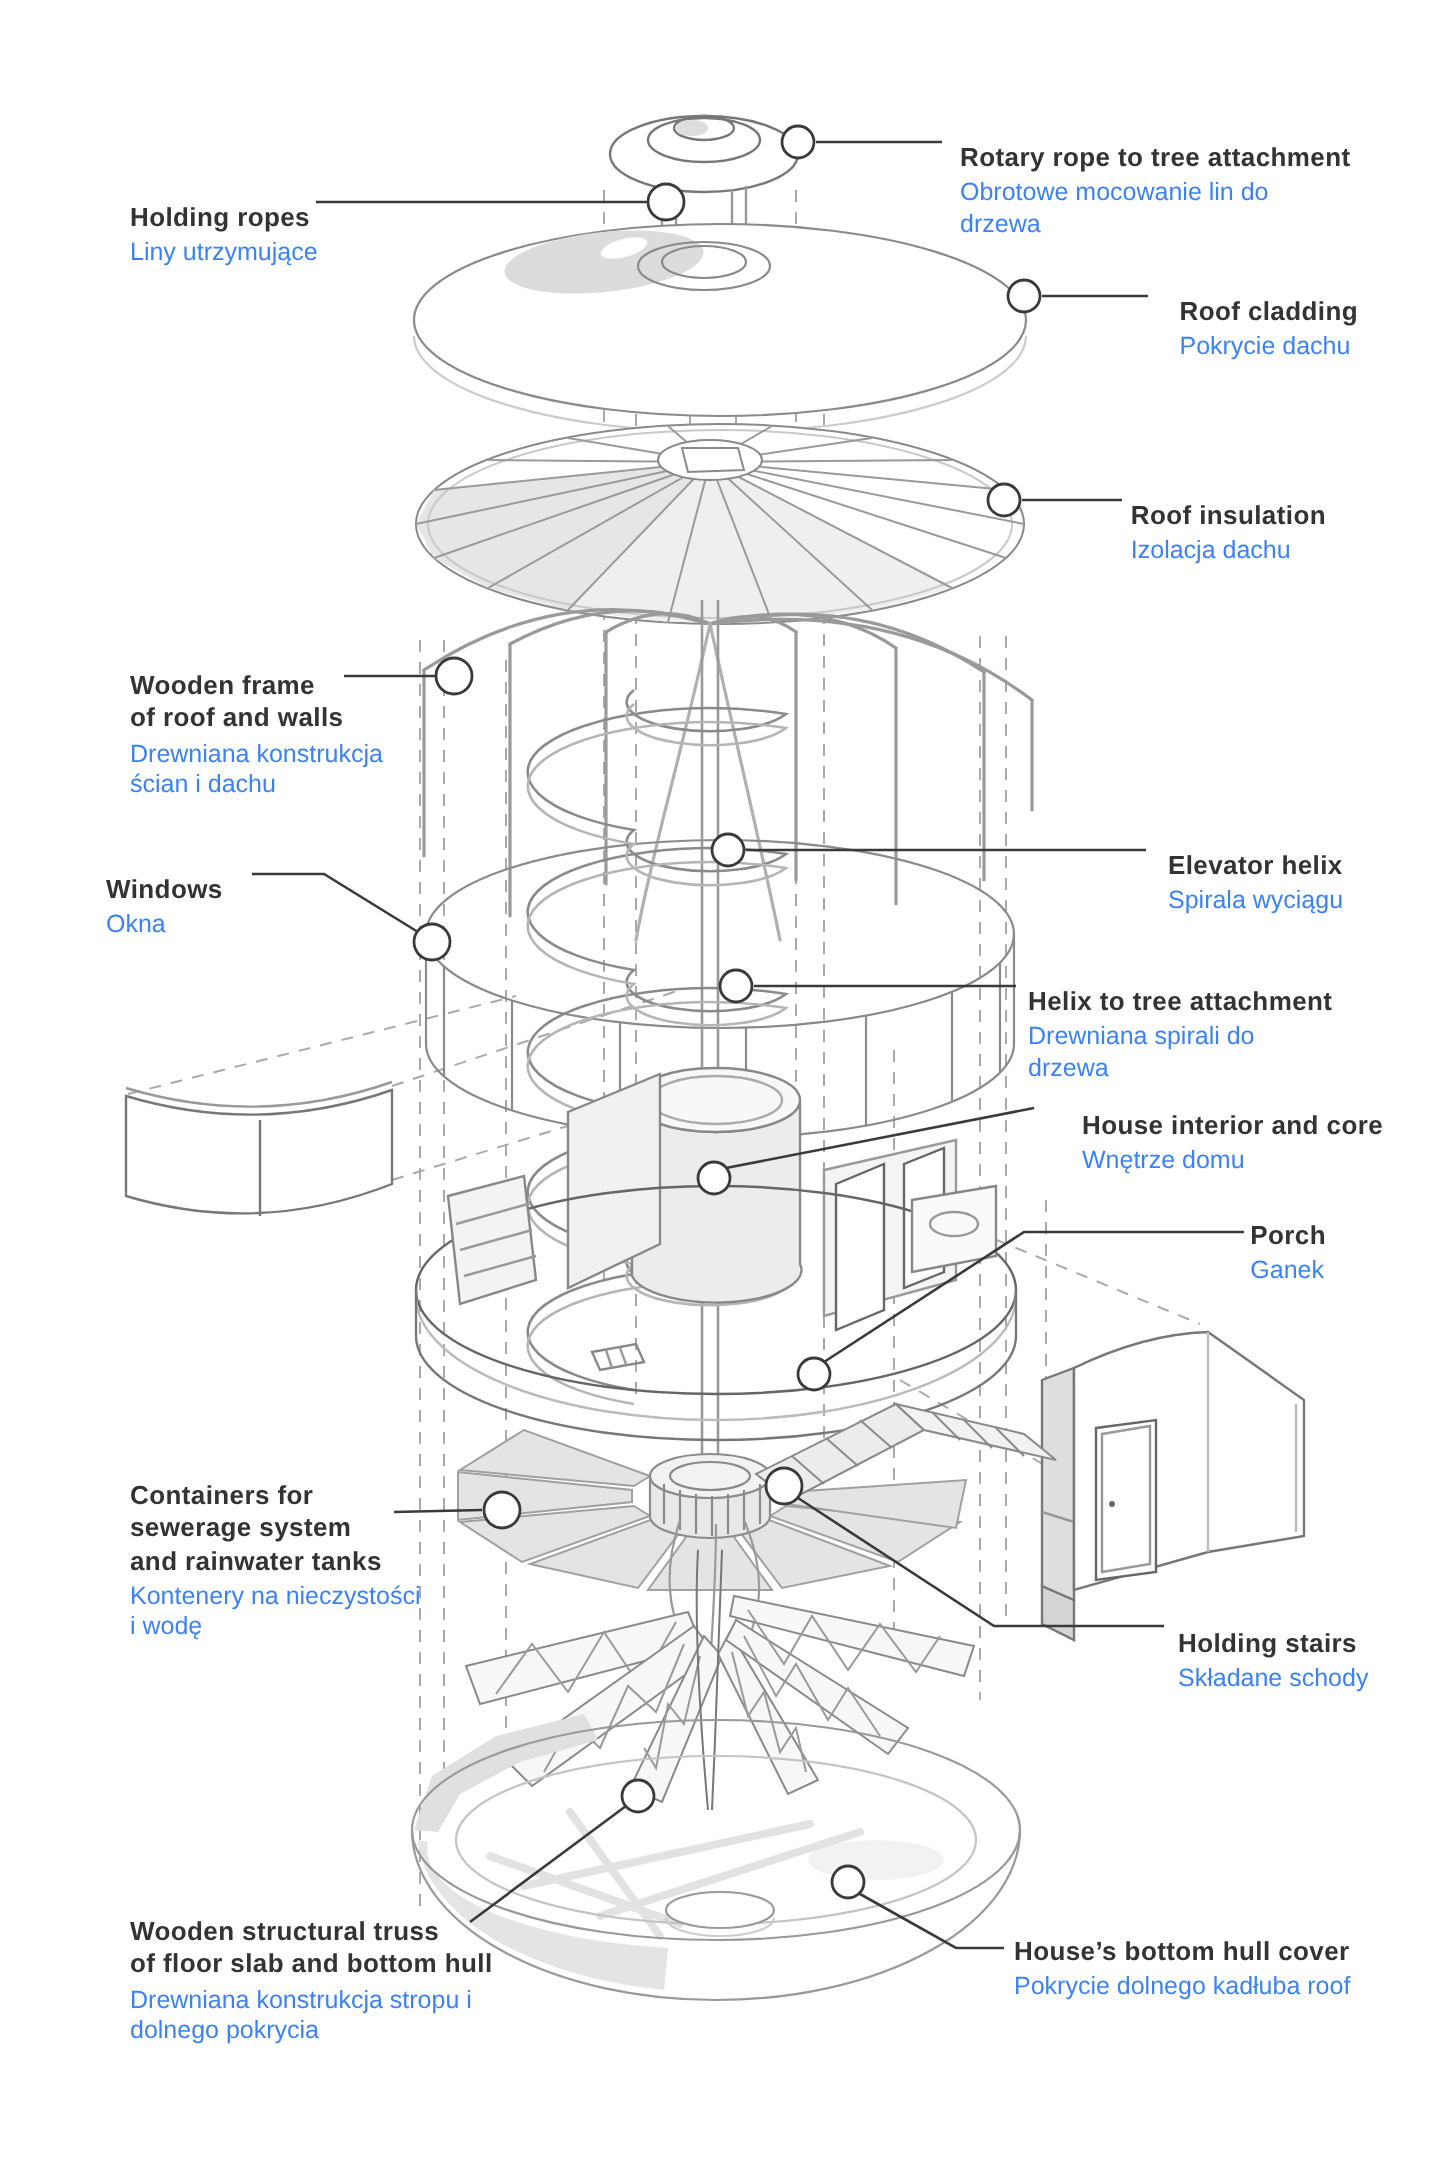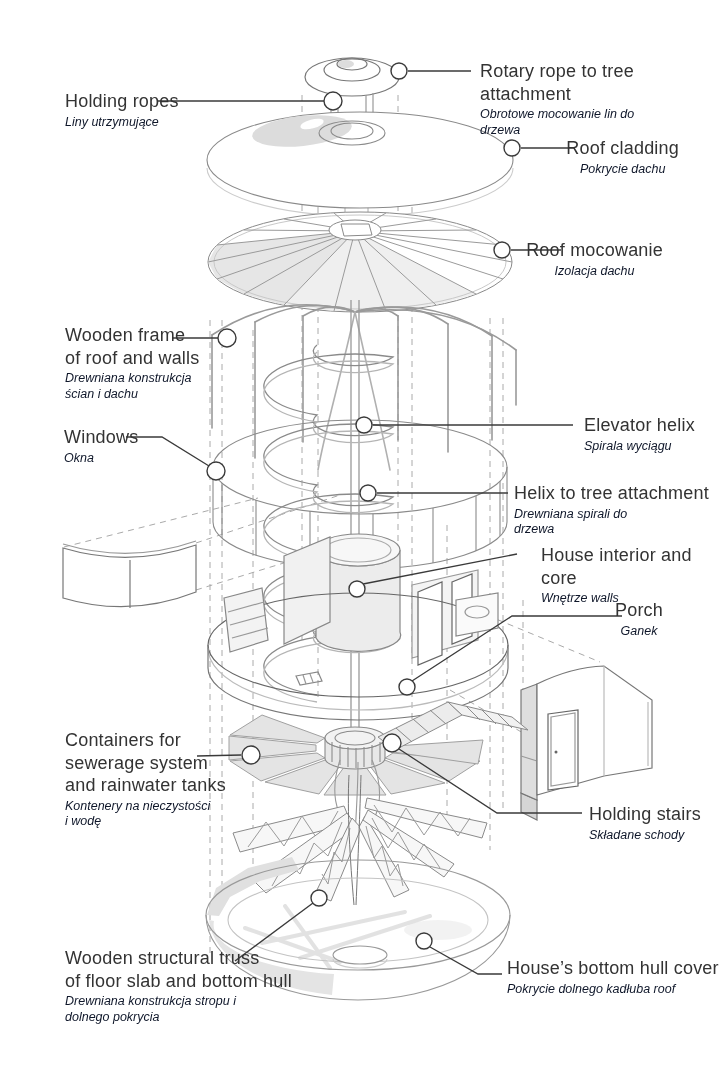--- a/index.html
+++ b/index.html
@@ -1,24 +1,24 @@
 <!DOCTYPE html>
 <html><head>
 <meta charset="utf-8">
 <style>
   html,body{margin:0;padding:0;background:#ffffff;}
   .canvas{position:relative;width:720px;height:1080px;background:#fff;overflow:hidden;
           font-family:"Liberation Sans",sans-serif;}
   .art{position:absolute;left:0;top:0;}
   .label{position:absolute;pointer-events:none;}
-  .label .en{font-size:18px;font-weight:400;color:#333;line-height:1.25;
-             letter-spacing:.2px;white-space:pre-line;}
-  .label .pl{font-size:12.5px;font-style:italic;color:#0f172a;line-height:1.25;
+  .label .en{font-size:13px;font-weight:700;color:#333;line-height:1.25;
+             letter-spacing:.2px;white-space:pre-line;margin-top:11px;}
+  .label .pl{font-size:12.5px;color:#3b82f6;line-height:1.25;
              margin-top:2px;white-space:pre-line;}
-  .ra{text-align:center;}
+  .ra{text-align:left;}
 </style>
 </head>
 <body>
 
 <div class="canvas">
 
 <svg class="art" width="720" height="1080" viewBox="0 0 720 1080">
 
   <g stroke="#aaaaaa" stroke-width="1" stroke-dasharray="6 5" fill="none">
     <line x1="302" y1="95" x2="302" y2="640"></line>
@@ -288,21 +288,21 @@
 <div class="label" style="left:65px;top:324px">
   <div class="en">Wooden frame
 of roof and walls</div>
   <div class="pl">Drewniana konstrukcja
 ścian i dachu</div>
 </div>
 <div class="label" style="left:65px;top:90px">
   <div class="en">Holding ropes</div>
   <div class="pl">Liny utrzymujące</div>
 </div>
-<div class="label" style="left:64px;top:426px">
+<div class="label" style="left:53px;top:426px">
   <div class="en">Windows</div>
   <div class="pl">Okna</div>
 </div>
 <div class="label" style="left:65px;top:947px">
   <div class="en">Wooden structural truss
 of floor slab and bottom hull</div>
   <div class="pl">Drewniana konstrukcja stropu i
 dolnego pokrycia</div>
 </div>
 <div class="label" style="left:65px;top:729px">
@@ -315,35 +315,35 @@
 <div class="label" style="left:480px;top:60px">
   <div class="en">Rotary rope to tree attachment</div>
   <div class="pl">Obrotowe mocowanie lin do
 drzewa</div>
 </div>
 <div class="label ra" style="right:41px;top:137px">
   <div class="en">Roof cladding</div>
   <div class="pl">Pokrycie dachu</div>
 </div>
 <div class="label ra" style="right:57px;top:239px">
-  <div class="en">Roof mocowanie</div>
+  <div class="en">Roof insulation</div>
   <div class="pl">Izolacja dachu</div>
 </div>
 <div class="label" style="left:584px;top:414px">
   <div class="en">Elevator helix</div>
   <div class="pl">Spirala wyciągu</div>
 </div>
 <div class="label" style="left:514px;top:482px">
   <div class="en">Helix to tree attachment</div>
   <div class="pl">Drewniana spirali do
 drzewa</div>
 </div>
 <div class="label" style="left:541px;top:544px">
   <div class="en">House interior and core</div>
-  <div class="pl">Wnętrze walls</div>
+  <div class="pl">Wnętrze domu</div>
 </div>
 <div class="label ra" style="right:57px;top:599px">
   <div class="en">Porch</div>
   <div class="pl">Ganek</div>
 </div>
 <div class="label" style="left:589px;top:803px">
   <div class="en">Holding stairs</div>
   <div class="pl">Składane schody</div>
 </div>
 <div class="label" style="left:507px;top:957px">

